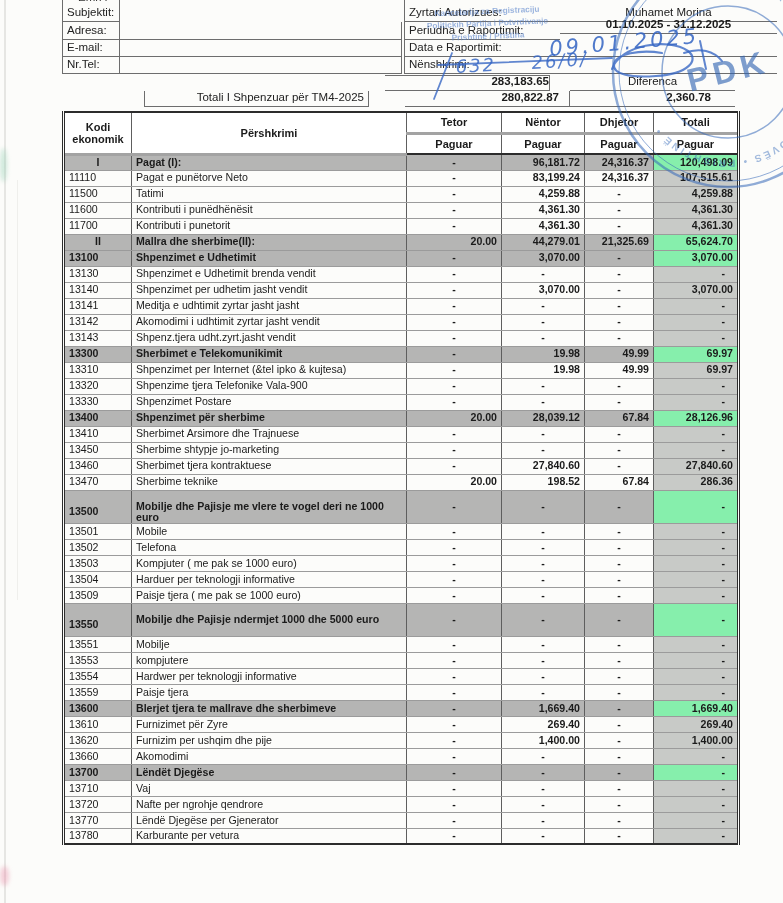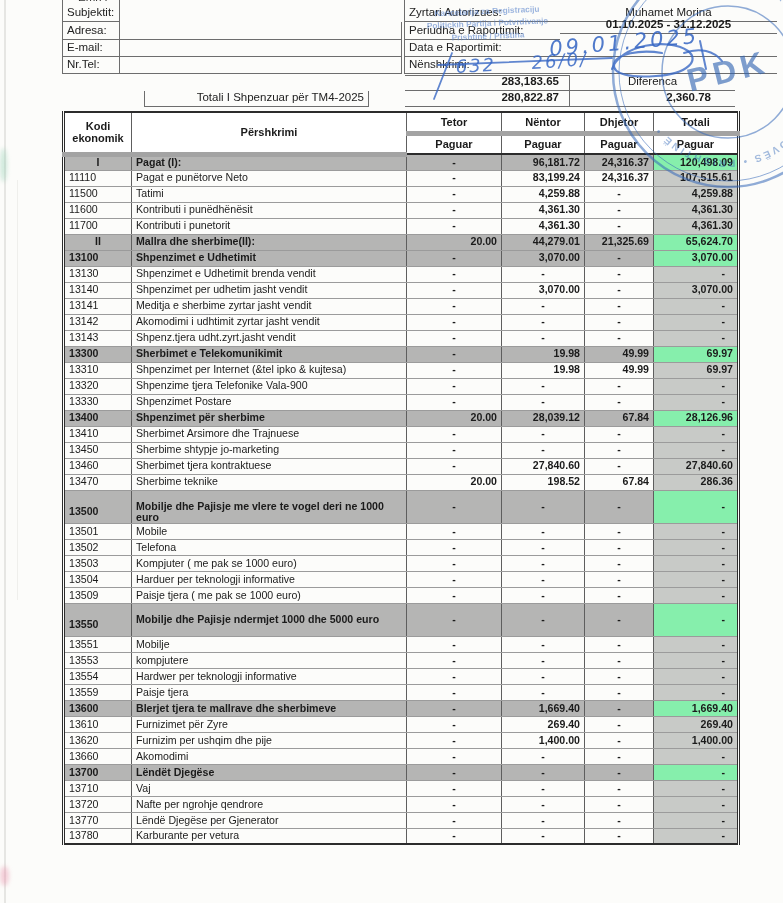--- a/index.html
+++ b/index.html
@@ -48,21 +48,21 @@
     border-top:2px solid #2c2c2c;border-bottom:2px solid #2c2c2c;
     border-left:3px double #2c2c2c;border-right:3px double #2c2c2c;
     z-index:10;
   }
   table.main th,table.main td{
     box-sizing:border-box;border-left:1px solid #5e5e5e;
     border-bottom:1px solid #9b9b9b;overflow:hidden;
   }
   table.main thead th{
     background:#fff;font-size:11px;font-weight:bold;text-align:center;
-    border-bottom:5px solid #a3a3a3;padding:1px 3px;height:21px;
+    border-bottom:3px solid #a3a3a3;padding:1px 3px;height:21px;
   }
   table.main thead tr.sub th{border-bottom:2px solid #2c2c2c;}
   th.h-total{text-align:left;}
   table.main td{height:16px;padding:0 4px;font-size:10.6px;line-height:1.05;vertical-align:middle;}
   tr.tall td{height:33px;}
   tr.tall td.c-desc{vertical-align:top;padding-top:10px;}
   tr.tall td.c-code{vertical-align:bottom;padding-bottom:6px;}
   td.c-code{text-align:left;}
   td.c-code.center{text-align:center;}
   td.c-desc{text-align:left;white-space:normal;}
@@ -100,21 +100,21 @@
 
   <div class="cell lbl bl bb" style="left:404px;top:22px;width:156px;height:18px;">Periudha e Raportimit:</div>
   <div class="cell bb center-al val-b" style="left:560px;top:16px;width:217px;height:18px;">01.10.2025 - 31.12.2025</div>
 
   <div class="cell lbl bl bb" style="left:404px;top:40px;width:156px;height:17px;">Data e Raportimit:</div>
   <div class="cell bb" style="left:560px;top:40px;width:217px;height:17px;"></div>
 
   <div class="cell lbl bl bb" style="left:404px;top:57px;width:156px;height:17px;">Nënshkrimi:</div>
   <div class="cell bb" style="left:560px;top:57px;width:217px;height:17px;"></div>
 
-  <div class="cell money br bb bt right-al" style="left:405px;top:75px;width:165px;height:16px;padding-right:10px;">283,183.65</div>
+  <div class="cell money br bb bt right-al" style="left:385px;top:75px;width:165px;height:16px;padding-right:0;">283,183.65</div>
   <div class="cell bb center-al" style="left:570px;top:75px;width:165px;height:16px;">Diferenca</div>
 
   <div class="cell lbl bl br bb right-al" style="left:144px;top:91px;width:225px;height:16px;">Totali I Shpenzuar për TM4-2025</div>
   <div class="cell money br bb right-al" style="left:405px;top:91px;width:165px;height:16px;padding-right:10px;">280,822.87</div>
   <div class="cell money bb right-al" style="left:570px;top:91px;width:165px;height:16px;padding-right:24px;">2,360.78</div>
 
   <div class="registry-stamp">
     <div>Kancelarija za Registraciju</div>
     <div>Politickih Partija i Potvrdivanje</div>
     <div>Prishtinë / Priština</div>
@@ -248,21 +248,21 @@
         <tr>
           <td class="c-code">13140</td>
           <td class="c-desc">Shpenzimet  per udhetim jasht vendit</td>
           <td class="c-dash">-</td>
           <td class="c-num">3,070.00</td>
           <td class="c-dash">-</td>
           <td class="c-num c-total">3,070.00</td>
         </tr>
         <tr>
           <td class="c-code">13141</td>
-          <td class="c-desc">Meditja e sherbime zyrtar jasht vendit</td>
+          <td class="c-desc">Meditja e udhtimit zyrtar jasht jasht</td>
           <td class="c-dash">-</td>
           <td class="c-dash">-</td>
           <td class="c-dash">-</td>
           <td class="c-dash c-total">-</td>
         </tr>
         <tr>
           <td class="c-code">13142</td>
           <td class="c-desc">Akomodimi i udhtimit zyrtar jasht vendit</td>
           <td class="c-dash">-</td>
           <td class="c-dash">-</td>

